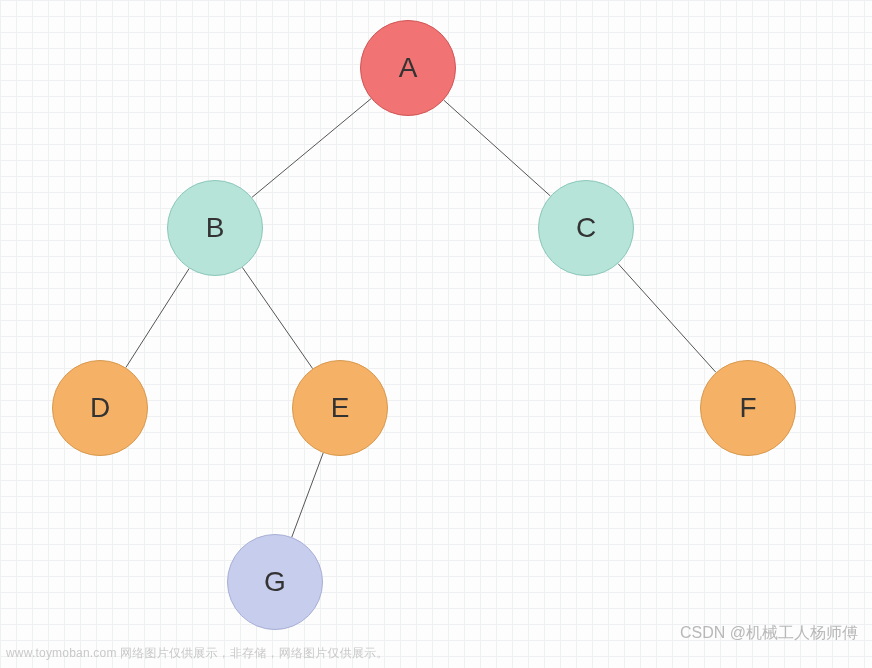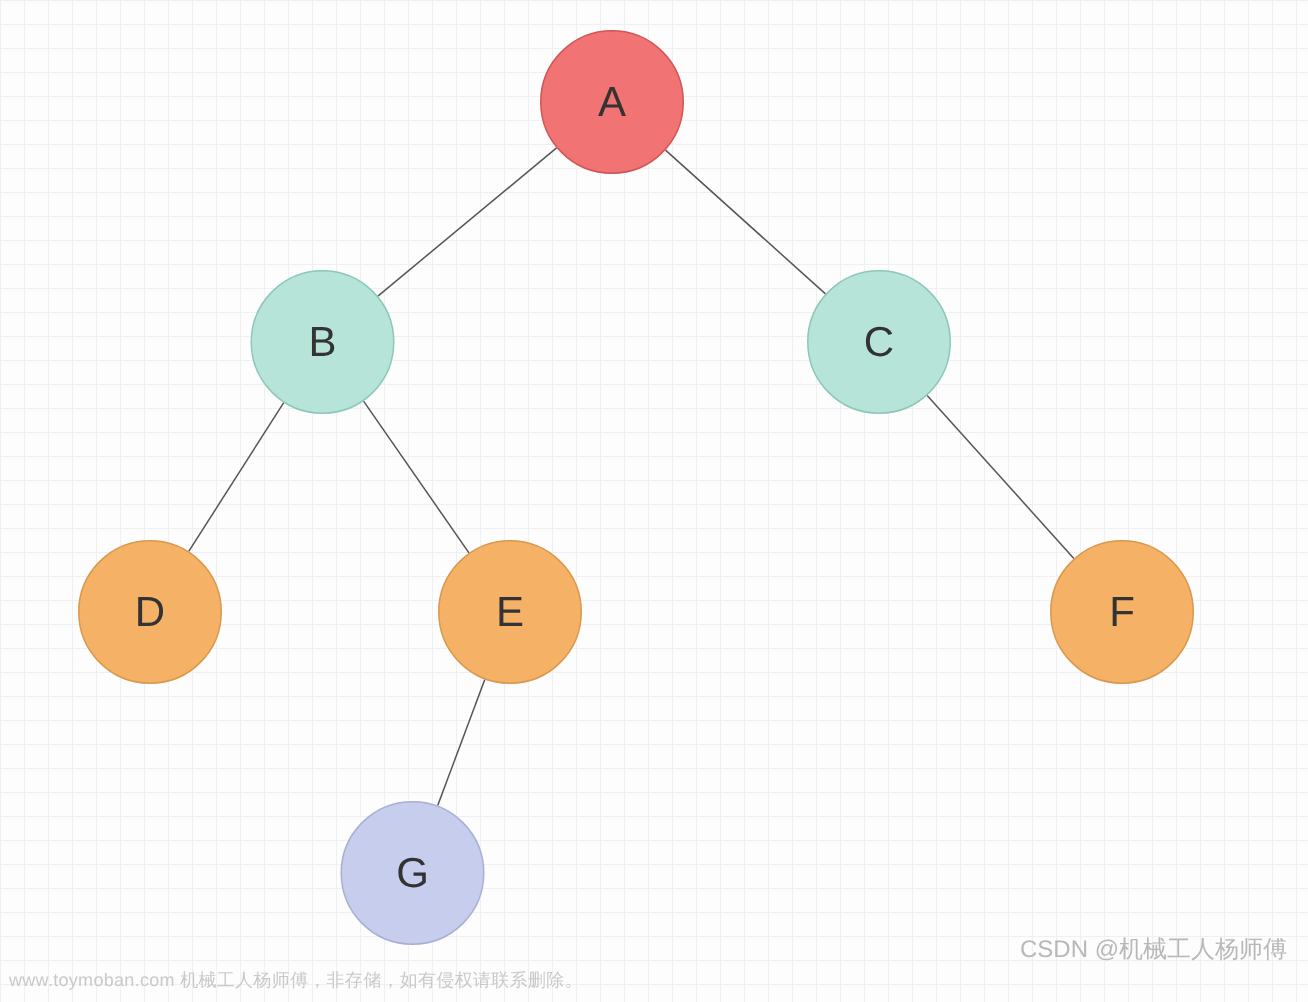--- a/index.html
+++ b/index.html
@@ -87,15 +87,15 @@
         <span>E</span>
       </div>
       <div class="node color-orange" style="left: 700px; top: 360px; width: 96px; height: 96px;">
         <span>F</span>
       </div>
       <div class="node color-blue" style="left: 227px; top: 534px; width: 96px; height: 96px;">
         <span>G</span>
       </div>
     </div>
 
-  <div class="watermark-left">www.toymoban.com 机械工人杨师傅，非存储，如有侵权请联系删除。</div>
+  <div class="watermark-left">www.toymoban.com 网络图片仅供展示，非存储，网络图片仅供展示。</div>
   <div class="watermark-right">CSDN @机械工人杨师傅</div>
 </div>
 
 </body></html>

